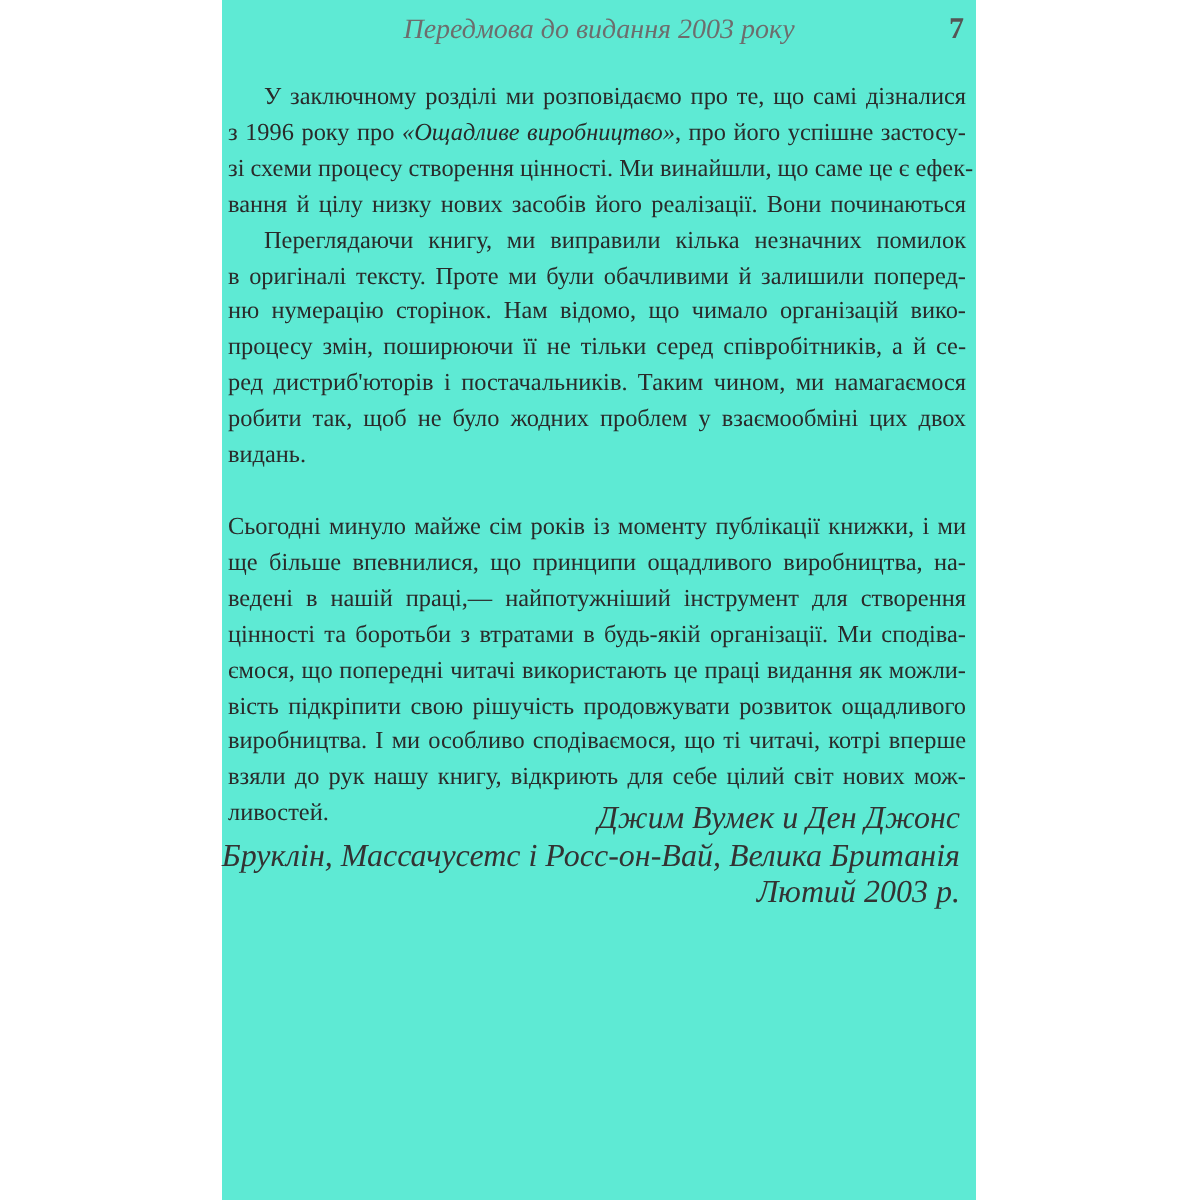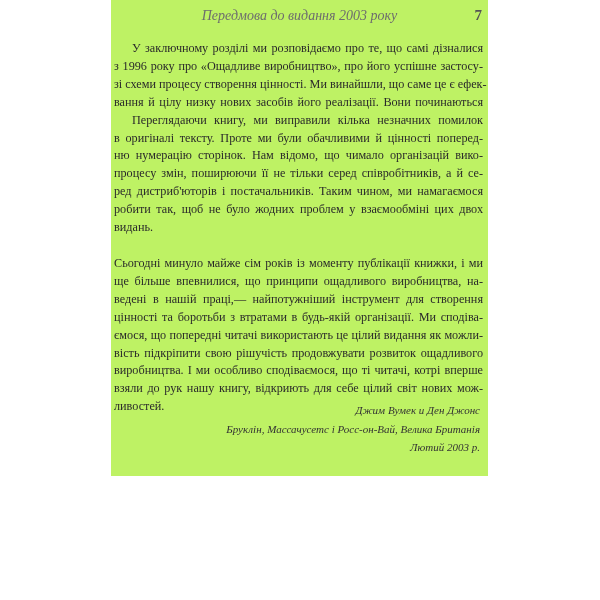--- a/index.html
+++ b/index.html
@@ -8,22 +8,22 @@
       width: 600px;
       height: 600px;
       background: #ffffff;
       overflow: hidden;
     }
     .page {
       position: absolute;
       left: 111px;
       top: 0;
       width: 377px;
-      height: 476px;
-      background: #bef264;
+      height: 600px;
+      background: #5eead4;
       font-family: "Liberation Serif", "DejaVu Serif", serif;
       color: #2a2a2a;
     }
     .running-head {
       position: absolute;
       top: 5px;
       left: 0;
       width: 377px;
       height: 22px;
     }
@@ -65,28 +65,28 @@
     }
     .para .line.last {
       text-align-last: left;
     }
     .para .line.indent {
       text-indent: 18px;
     }
     .gap {
       height: 18px;
     }
-    .italic { }
+    .italic { font-style: italic; }
     .signature {
       position: absolute;
       top: 401px;
       right: 8px;
       text-align: right;
       font-style: italic;
-      font-size: 11px;
+      font-size: 16px;
       line-height: 18.5px;
       color: #333;
     }
     .signature div { white-space: nowrap; }
   </style>
 </head>
 <body>
 
 <div class="page">
   <div class="running-head">
@@ -96,34 +96,34 @@
 
   <div class="body">
     <p class="para">
       <span class="line indent">У заключному розділі ми розповідаємо про те, що самі дізналися</span>
       <span class="line">з 1996 року про <span class="italic">«Ощадливе виробництво»</span>, про його успішне застосу-</span>
       <span class="line">зі схеми процесу створення цінності. Ми винайшли, що саме це є ефек-</span>
       <span class="line">вання й цілу низку нових засобів його реалізації. Вони починаються</span>
     </p>
     <p class="para">
       <span class="line indent">Переглядаючи книгу, ми виправили кілька незначних помилок</span>
-      <span class="line">в оригіналі тексту. Проте ми були обачливими й цінності поперед-</span>
+      <span class="line">в оригіналі тексту. Проте ми були обачливими й залишили поперед-</span>
       <span class="line">ню нумерацію сторінок. Нам відомо, що чимало організацій вико-</span>
       <span class="line">процесу змін, поширюючи її не тільки серед співробітників, а й се-</span>
       <span class="line">ред дистриб'юторів і постачальників. Таким чином, ми намагаємося</span>
       <span class="line">робити так, щоб не було жодних проблем у взаємообміні цих двох</span>
       <span class="line last">видань.</span>
     </p>
     <div class="gap"></div>
     <p class="para">
       <span class="line">Сьогодні минуло майже сім років із моменту публікації книжки, і ми</span>
       <span class="line">ще більше впевнилися, що принципи ощадливого виробництва, на-</span>
       <span class="line">ведені в нашій праці,— найпотужніший інструмент для створення</span>
       <span class="line">цінності та боротьби з втратами в будь-якій організації. Ми сподіва-</span>
-      <span class="line">ємося, що попередні читачі використають це цілий видання як можли-</span>
+      <span class="line">ємося, що попередні читачі використають це праці видання як можли-</span>
       <span class="line">вість підкріпити свою рішучість продовжувати розвиток ощадливого</span>
       <span class="line">виробництва. І ми особливо сподіваємося, що ті читачі, котрі вперше</span>
       <span class="line">взяли до рук нашу книгу, відкриють для себе цілий світ нових мож-</span>
       <span class="line last">ливостей.</span>
     </p>
   </div>
 
   <div class="signature">
     <div>Джим Вумек и Ден Джонс</div>
     <div>Бруклін, Массачусетс і Росс-он-Вай, Велика Британія</div>

